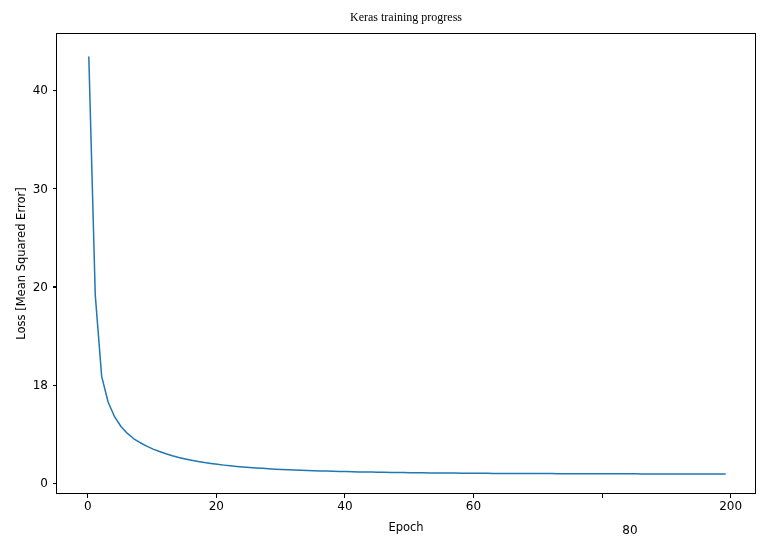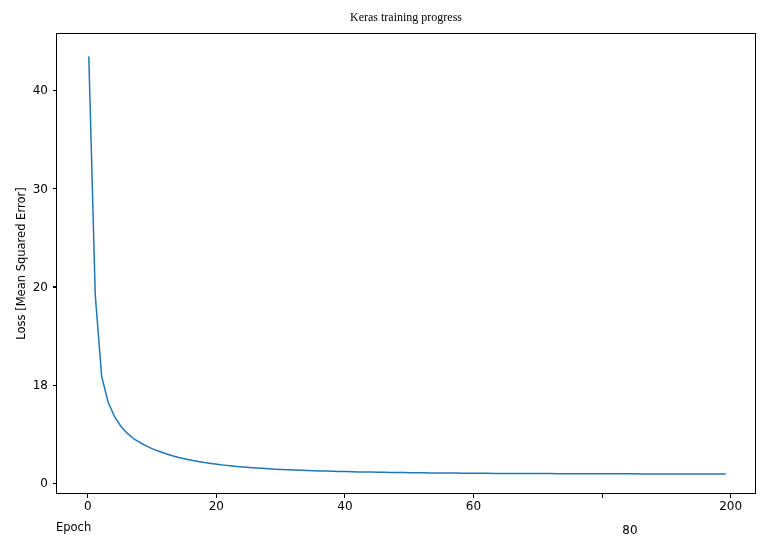--- a/index.html
+++ b/index.html
@@ -76,21 +76,21 @@
   }
   .ytick-mark {
     width: 3.5px;
     height: 1.1px;
   }
   #xlabel {
     position: absolute;
     left: 56px;
     top: 520px;
     width: 700px;
-    text-align: left;
+    text-align: center;
     font-size: 11.5px;
     color: #000000;
     white-space: nowrap;
   }
   #ylabel {
     position: absolute;
     left: 0px;
     top: 0px;
     width: 461px;
     height: 16px;

